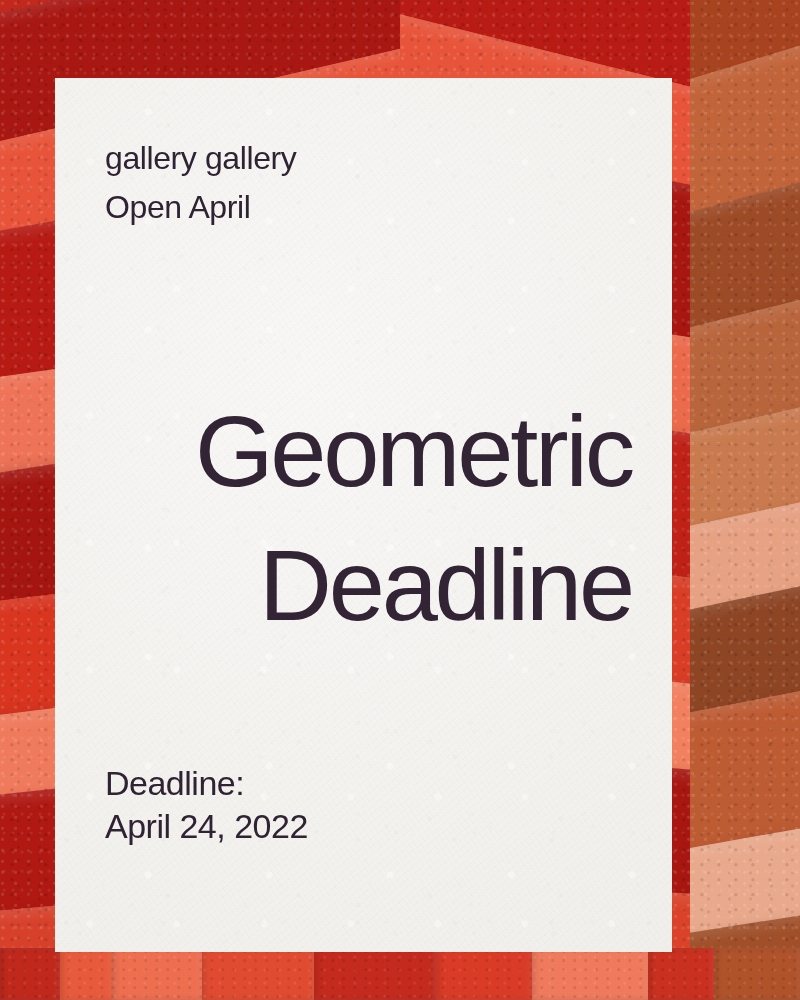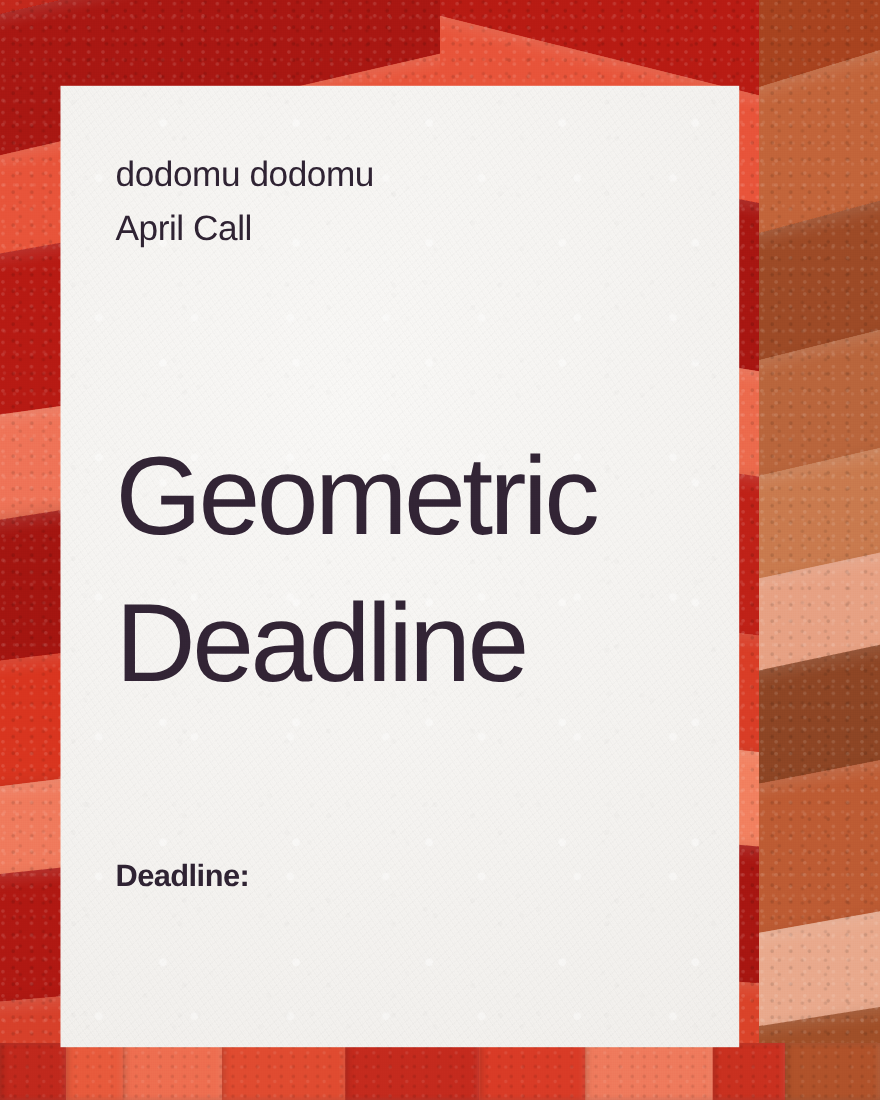--- a/index.html
+++ b/index.html
@@ -129,37 +129,37 @@
     right: 40px;
   }
 
   .headline-line {
     color: #322435;
     font-size: 101px;
     line-height: 134px;
     letter-spacing: -3.2px;
     font-weight: 400;
     white-space: pre;
+    text-align: right;
   }
 
   #footer-block {
     position: absolute;
     left: 50px;
     top: 684px;
     right: 26px;
   }
 
   .footer-line {
     color: #2f2333;
-    font-size: 28px;
+    font-size: 34px;
     line-height: 43px;
     letter-spacing: -0.5px;
-    font-weight: 700;
+    font-weight: 400;
     white-space: pre;
-    margin-top: 12px;
   }
 
   
   #grain {
     position: absolute;
     inset: 0;
     z-index: 20;
     pointer-events: none;
     opacity: .30;
     background-image:
@@ -225,30 +225,31 @@
       <div style="position: absolute; top: 0px; height: 100%; left: 532px; width: 116px; background: rgb(239, 122, 92); box-shadow: rgba(0, 0, 0, 0.16) 2px 0px 6px inset, rgba(255, 255, 255, 0.1) -2px 0px 6px inset;"></div>
       <div style="position: absolute; top: 0px; height: 100%; left: 648px; width: 66px; background: rgb(201, 48, 31); box-shadow: rgba(0, 0, 0, 0.16) 2px 0px 6px inset, rgba(255, 255, 255, 0.1) -2px 0px 6px inset;"></div>
       <div style="position: absolute; top: 0px; height: 100%; left: 714px; width: 86px; background: rgb(176, 82, 42); box-shadow: rgba(0, 0, 0, 0.16) 2px 0px 6px inset, rgba(255, 255, 255, 0.1) -2px 0px 6px inset;"></div>
       <div style="position: absolute; inset: 0px; pointer-events: none; opacity: 0.5; background-image: radial-gradient(circle at 25% 40%, rgba(0, 0, 0, 0.2) 0px, rgba(0, 0, 0, 0.2) 1px, transparent 2px), radial-gradient(circle at 65% 70%, rgba(255, 255, 255, 0.18) 0px, rgba(255, 255, 255, 0.18) 1px, transparent 2px); background-size: 11px 9px, 15px 13px;"></div>
     </div>
 
   <div id="card">
     <div id="card-inner">
 
       <div>
-        <div class="eyebrow">dodomu dodomu</div>
-        <div class="eyebrow">April Call</div>
+        <div class="eyebrow">gallery gallery</div>
+        <div class="eyebrow">Open April</div>
       </div>
 
     </div>
 
     <div id="headline">
       <div class="headline-line">Geometric</div>
       <div class="headline-line">Deadline</div>
     </div>
 
     <div id="footer-block">
       <div class="footer-line">Deadline:</div>
+      <div class="footer-line">April 24, 2022</div>
     </div>
   </div>
 
   <div id="grain"></div>
 </div>
 
 </body></html>

